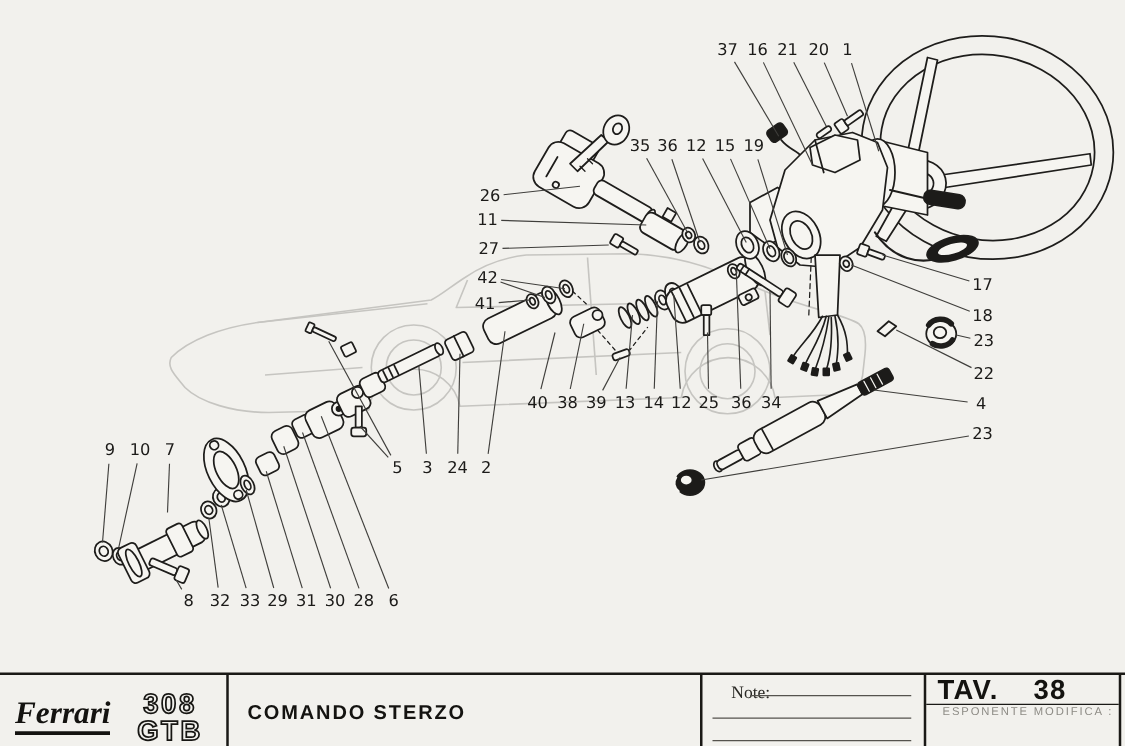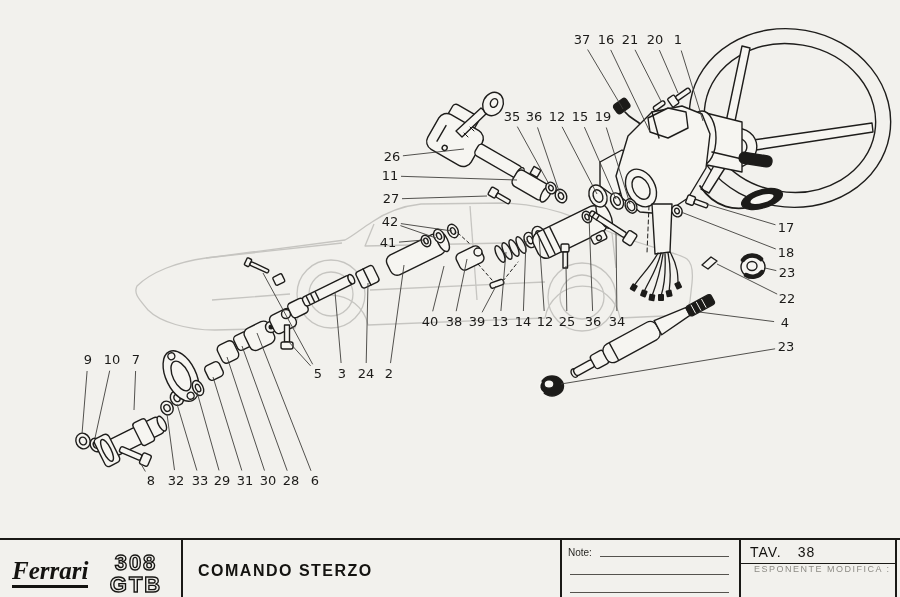--- a/index.html
+++ b/index.html
@@ -12,29 +12,29 @@
   
   .titleblock{position:absolute;left:0;top:538px;width:900px;height:59px;}
   .tb-rule{position:absolute;left:0;top:0;width:900px;height:2px;background:#1a1916;}
   .tb-logo{position:absolute;left:12px;top:13px;display:flex;align-items:center;gap:7px;}
   .ferrari-word{font-family:"Liberation Serif",serif;font-style:italic;font-weight:bold;
     font-size:25px;color:#141310;line-height:0.85;border-bottom:3px solid #141310;padding-bottom:3px;}
   .tb-div{position:absolute;top:2px;bottom:0;width:2px;background:#1a1916;}
   .tb-title{position:absolute;left:198px;top:24px;font-weight:bold;font-size:16px;
     letter-spacing:1.5px;color:#141310;}
   .tb-note{position:absolute;left:560px;top:2px;width:179px;height:57px;border-left:2px solid #1a1916;}
-  .note-label{position:absolute;left:6px;top:7px;font-size:10px;color:#2a2925;}
+  .note-label{position:absolute;left:23px;top:7px;font-size:14px;color:#2a2925;font-family:Liberation Serif, serif;}
   .note-line{position:absolute;border-top:1.2px solid #55534e;}
   .nl1{left:38px;right:12px;top:16px;}
   .nl2{left:8px;right:12px;top:34px;}
   .nl3{left:8px;right:12px;top:52px;}
   .tb-tav{position:absolute;left:739px;top:2px;width:154px;height:57px;
     border-left:2px solid #1a1916;border-right:2px solid #1a1916;}
-  .tav-row1{height:23px;display:flex;align-items:center;gap:16px;padding-left:9px;
-    font-weight:normal;font-size:14px;letter-spacing:1px;color:#141310;}
+  .tav-row1{height:23px;display:flex;align-items:center;gap:28px;padding-left:9px;
+    font-weight:bold;font-size:22px;letter-spacing:1px;color:#141310;}
   .tav-row2{height:15px;border-top:1.5px solid #1a1916;display:flex;align-items:flex-start;
     padding-left:13px;font-size:9px;letter-spacing:1.5px;color:#8d8b85;}
   .tav-row3{height:17px;border-top:1.5px solid #1a1916;display:flex;align-items:center;gap:8px;
     padding-left:9px;}
   .tav-data-label{font-size:9px;letter-spacing:1px;color:#8d8b85;}
   .tav-data-value{font-weight:bold;font-size:12px;letter-spacing:2px;color:#141310;}
 </style>
 </head>
 <body>
 

